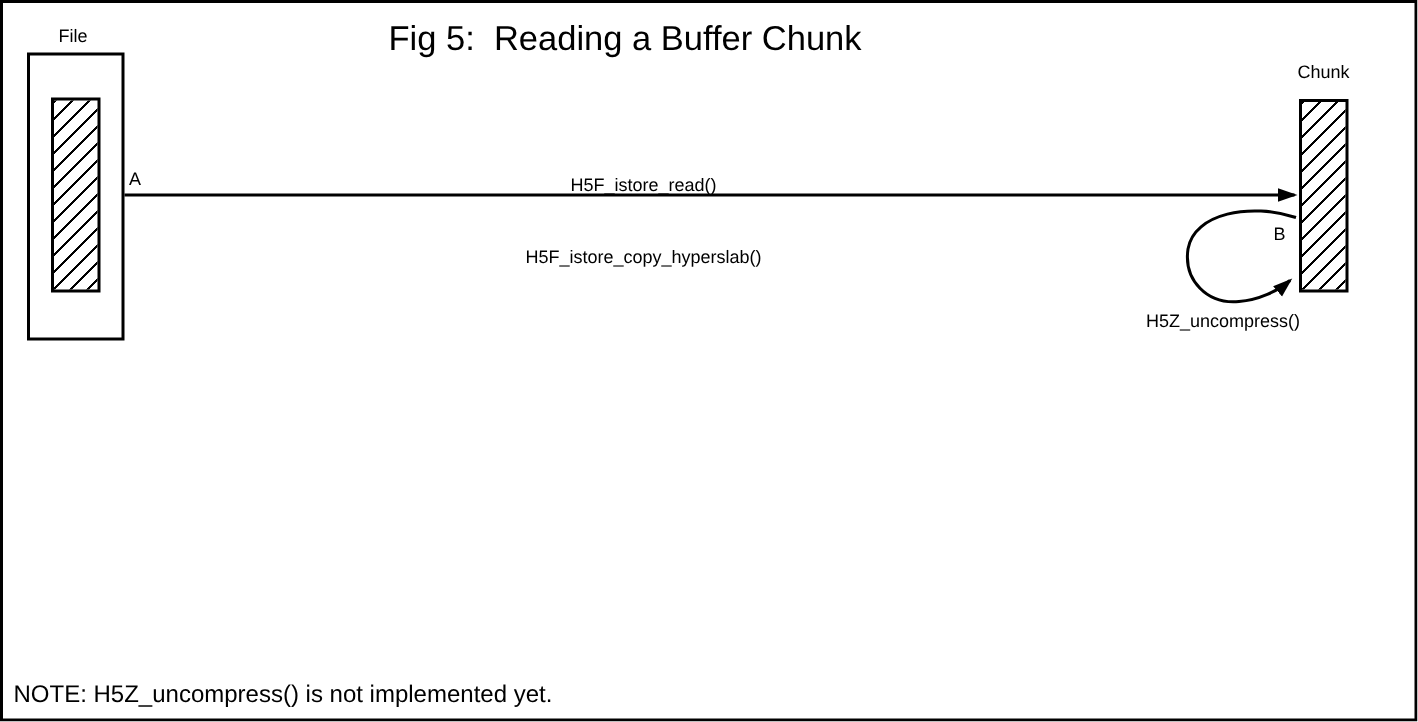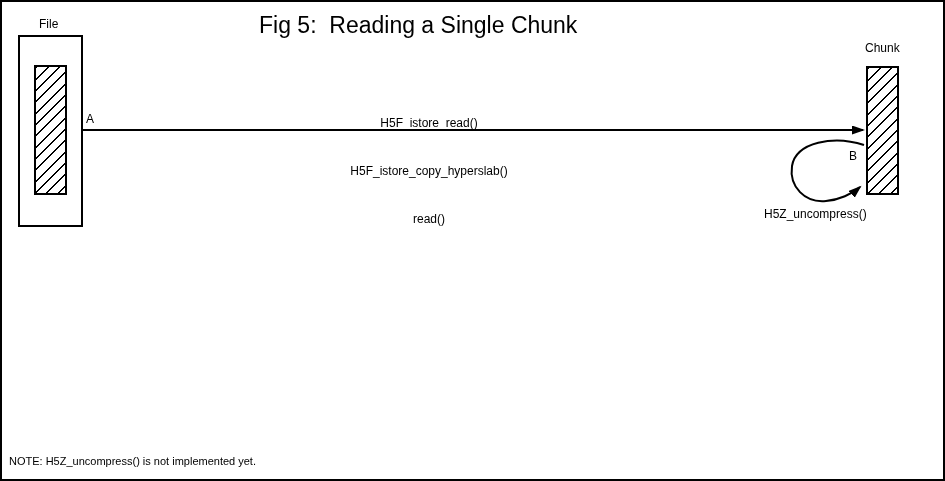--- a/index.html
+++ b/index.html
@@ -31,21 +31,21 @@
   }
   .file-label   { left: 37px;  top: 15px; }
   .buffer-label { left: 863px; top: 39px; }
   .arrow-a-label { left: 84px;  top: 110px; }
   .arrow-b-label { left: 847px; top: 147px; }
   .uncompress-label { left: 762px; top: 205px; }
   .note {
     position: absolute;
     left: 7px;
     top: 453px;
-    font-size: 11px;
+    font-size: 16px;
     white-space: pre;
   }
   .file-box {
     position: absolute;
     left: 16px;
     top: 33px;
     width: 65px;
     height: 192px;
     border: 2px solid #000000;
     background: #ffffff;
@@ -90,21 +90,21 @@
     font-size: 12px;
     line-height: 16px;
     white-space: pre;
   }
 </style>
 </head>
 <body>
 
 <div class="canvas">
 
-  <div class="title">Fig 5:  Reading a Single Chunk</div>
+  <div class="title">Fig 5:  Reading a Buffer Chunk</div>
 
   <div class="label file-label">File</div>
   <div class="file-box">
     <div class="hatch file-hatch"></div>
   </div>
 
   <div class="label buffer-label">Chunk</div>
   <div class="hatch buffer-box"></div>
 
   <svg class="arrows" width="945" height="481" viewBox="0 0 945 481" xmlns="http://www.w3.org/2000/svg">
@@ -114,21 +114,20 @@
       </marker>
     </defs>
     <line x1="81" y1="128" x2="861" y2="128" stroke="#000000" stroke-width="2" marker-end="url(#arrowhead)"></line>
     <path d="M 862 143 C 832 133, 794 140, 790 164 C 787 185, 803 201, 824 199 C 837 198, 850 192, 858 185" fill="none" stroke="#000000" stroke-width="2" marker-end="url(#arrowhead)"></path>
   </svg>
 
   <div class="label arrow-a-label">A</div>
   <div class="fn-stack">
     <div>H5F_istore_read()</div>
     <div>H5F_istore_copy_hyperslab()</div>
-    <div>read()</div>
   </div>
 
   <div class="label arrow-b-label">B</div>
   <div class="label uncompress-label">H5Z_uncompress()</div>
 
   <div class="note">NOTE: H5Z_uncompress() is not implemented yet.</div>
 
 </div>
 
 </body></html>

